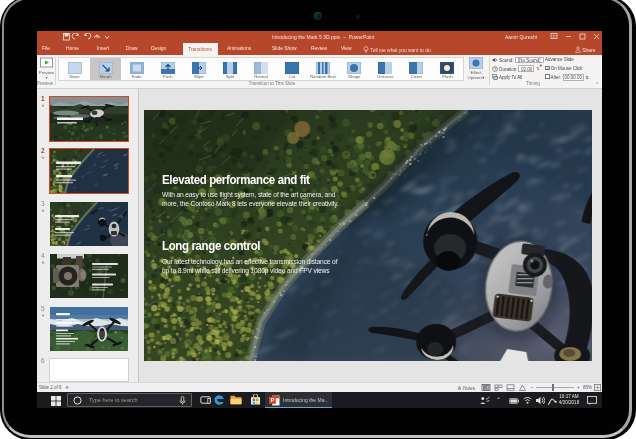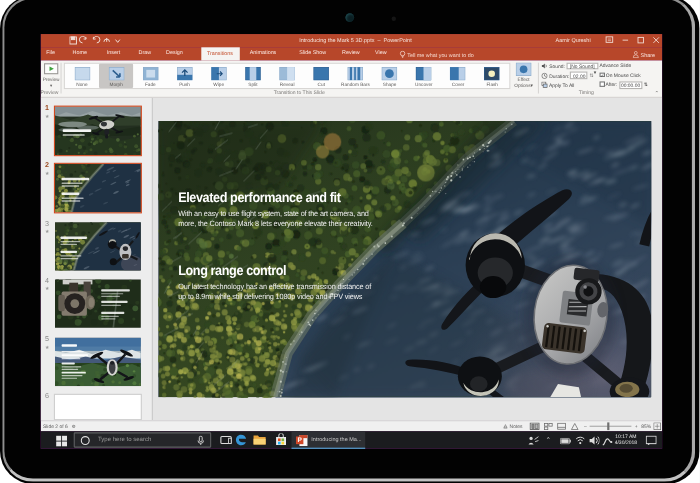--- a/index.html
+++ b/index.html
@@ -1,20 +1,20 @@
 <!DOCTYPE html>
 <html><head><meta charset="utf-8"><style>
 *{margin:0;padding:0;box-sizing:border-box;font-family:"Liberation Sans",sans-serif}
 html,body{width:636px;height:439px;background:#fff;overflow:hidden}
 #page{position:relative;width:636px;height:439px}
 #device{position:absolute;left:0;top:-4px;width:636px;height:444px;border-radius:30px;background:#020202}
 #edge{position:absolute;left:2px;top:-3px;width:630px;height:441px;border-radius:28px;border:2px solid #8f8f8f;border-bottom:3px solid #c2c2c2;border-right:3px solid #a8a8a8}
 #cam{position:absolute;left:314px;top:12px;width:8px;height:8px;border-radius:50%;background:#0c2024;box-shadow:inset 1px 1px 2px #1e4a50}
 #cam2{position:absolute;left:356px;top:15px;width:4px;height:4px;border-radius:50%;background:#151515}
-#screen{position:absolute;left:37px;top:31px;width:565px;height:377px;background:#701a75;overflow:hidden}
+#screen{position:absolute;left:37px;top:31px;width:565px;height:377px;background:#f9a8d4;overflow:hidden}
 #title{position:absolute;left:0;top:0;width:565px;height:11.5px;background:#b7472a;color:#f3ddd5;font-size:5px}
 #qat{position:absolute;left:26px;top:2px;height:8px}
 #doctitle{position:absolute;left:235px;top:3px;font-size:5px;color:#f6e4dd}
 #user{position:absolute;left:468px;top:3px;font-size:5px;color:#f6e4dd}
 #winbtn{position:absolute;left:513px;top:0;width:52px;height:11px;color:#f2ded7;font-size:6px}
 #tabs{position:absolute;left:0;top:11.5px;width:565px;height:12.5px;background:#b7472a;color:#fbe9e3;font-size:4.9px}
 .tab{position:absolute;top:3.5px;white-space:nowrap}
 #seltab{position:absolute;left:145.5px;top:0;width:35px;height:12.5px;background:#f5f4f2;color:#c4502e;text-align:center;line-height:13px}
 #ribbon{position:absolute;left:0;top:24px;width:565px;height:33.5px;background:#f5f4f2;border-bottom:1px solid #d2d0ce}
 #ribbon .grouplab{position:absolute;top:26px;font-size:4.6px;color:#7a7876;width:80px;text-align:center;white-space:nowrap}

